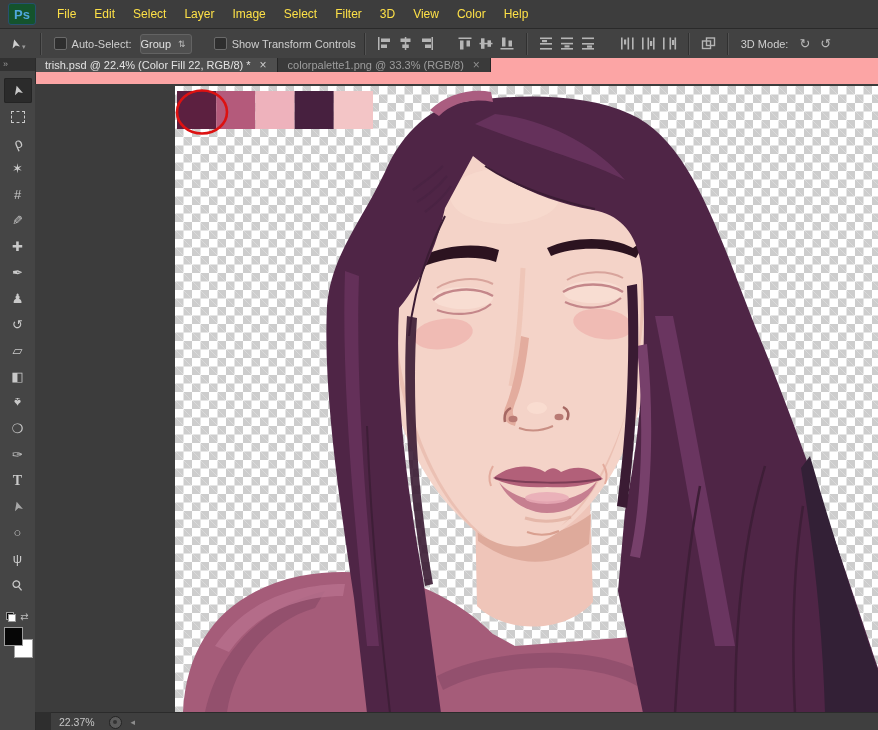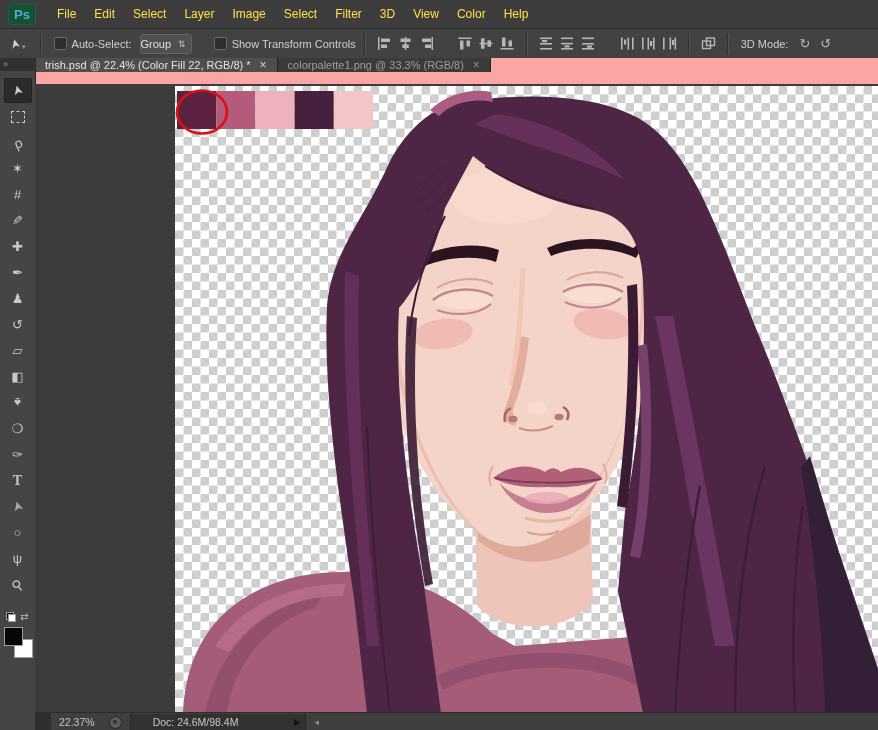--- a/index.html
+++ b/index.html
@@ -442,18 +442,15 @@
       <rect x="119.6" y="5" width="39.2" height="38" fill="#47203f"></rect>
       <rect x="158.8" y="5" width="39.2" height="38" fill="#f3c5c6"></rect>
       <ellipse cx="27" cy="26" rx="25" ry="21.5" fill="none" stroke="#dd1111" stroke-width="2.6"></ellipse>
     </g>
   </svg>
 </div>
 
 <div class="statusbar">
   <span class="zoom-field">22.37%</span>
   <span class="sync-icon"></span>
-  <div class="doc-inset">
-    <span>Doc: 24.6M/98.4M</span>
-  </div>
   <span class="flyout">▶</span>
   <span class="scroll-tick">◂</span>
 </div>
 
 </body></html>

